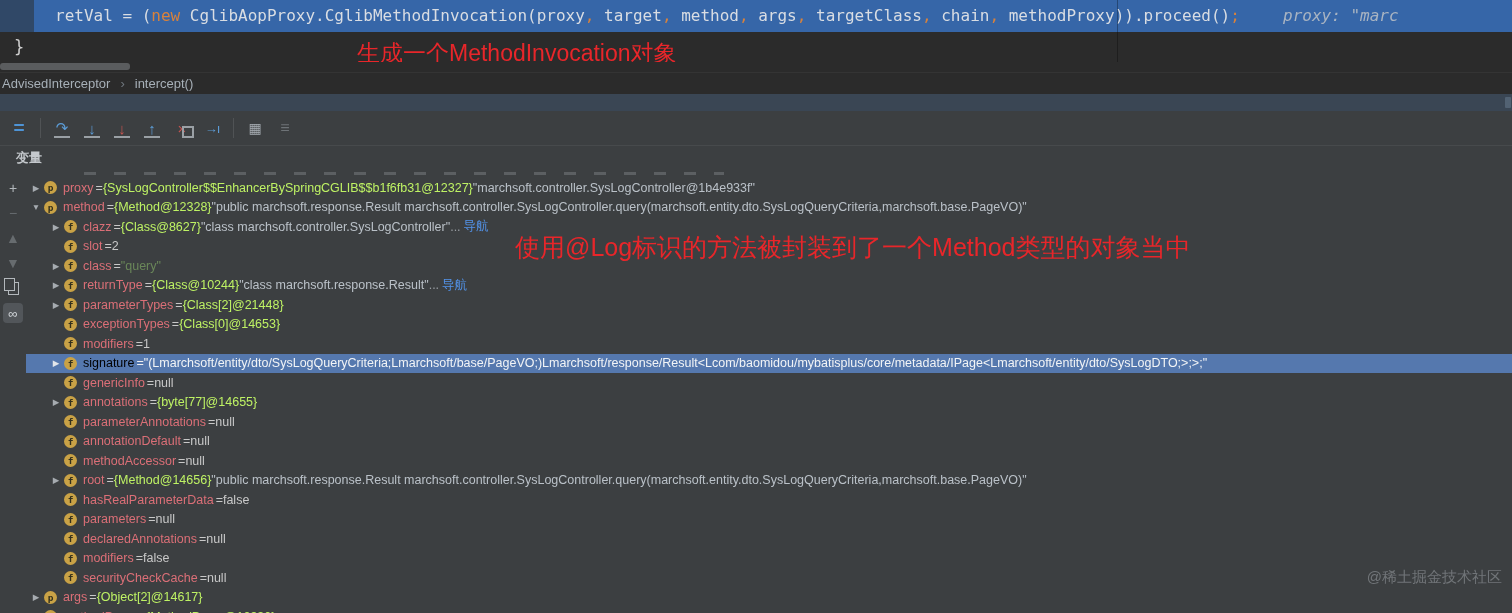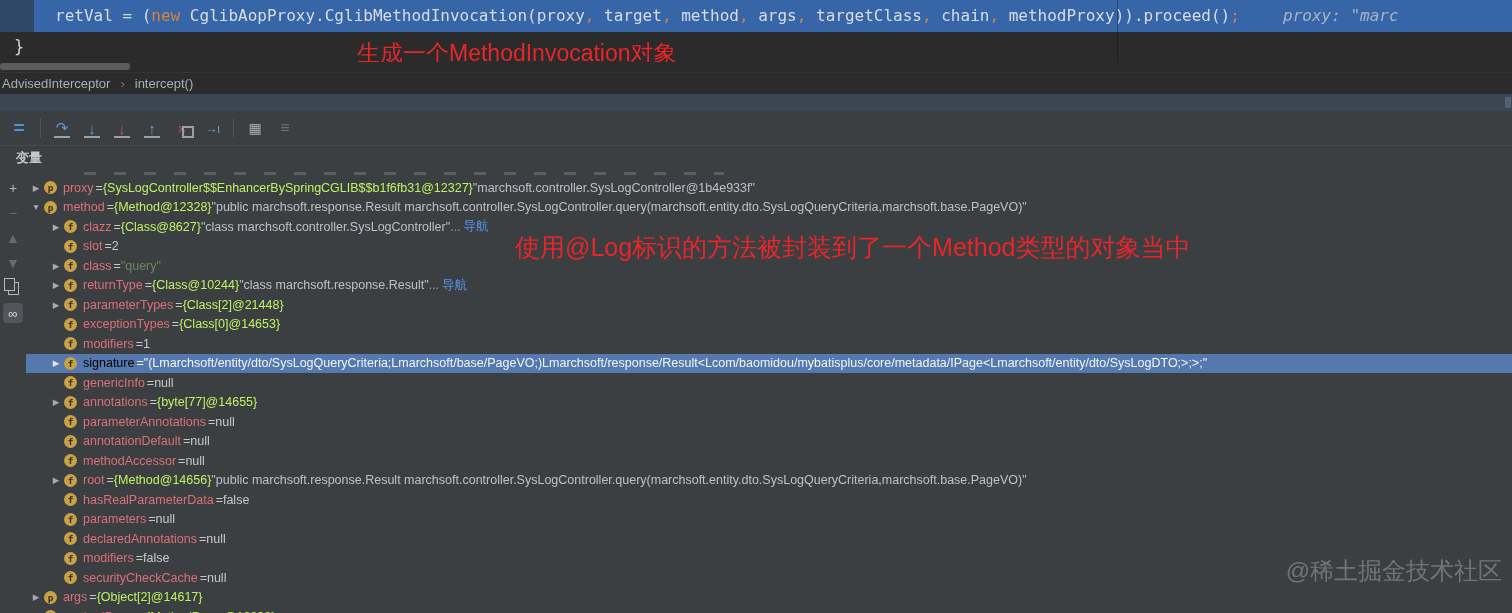--- a/index.html
+++ b/index.html
@@ -72,21 +72,21 @@
   .p-str{color:#BAC1C8;}
   .p-green{color:#6A8759;}
   .p-plain{color:#C8C8C8;}
   .p-dim{color:#989DA2;}
   .p-link{color:#5394EC;margin-left:3px;}
   .row.selected .vname{color:#000000;}
   .row.selected .p-eq{color:#F0F0F0;}
   .row.selected .p-str{color:#F2F4F6;}
   .row.selected .arrow{color:#E2E6EA;}
   .annotation2{position:absolute;left:515px;top:231px;font-size:25px;color:#E8262A;white-space:nowrap;pointer-events:none;}
-  .watermark{position:absolute;right:10px;bottom:26px;font-size:24px;color:#7A7E82;opacity:.85;pointer-events:none;}
+  .watermark{position:absolute;right:10px;bottom:26px;font-size:15px;color:#7A7E82;opacity:.85;pointer-events:none;}
 </style>
 </head>
 <body>
 
 <div id="app">
 
   <div class="code-line1">
     <div class="gutter"></div>
     <div class="code-text"><span class="seg d">retVal = (</span><span class="seg k">new</span><span class="seg d"> CglibAopProxy.CglibMethodInvocation(proxy</span><span class="seg k">, </span><span class="seg d">target</span><span class="seg k">, </span><span class="seg d">method</span><span class="seg k">, </span><span class="seg d">args</span><span class="seg k">, </span><span class="seg d">targetClass</span><span class="seg k">, </span><span class="seg d">chain</span><span class="seg k">, </span><span class="seg d">methodProxy</span><span class="seg d">)).proceed()</span><span class="seg k">;</span></div>
     <div class="inline-hint">proxy: "marc</div>

